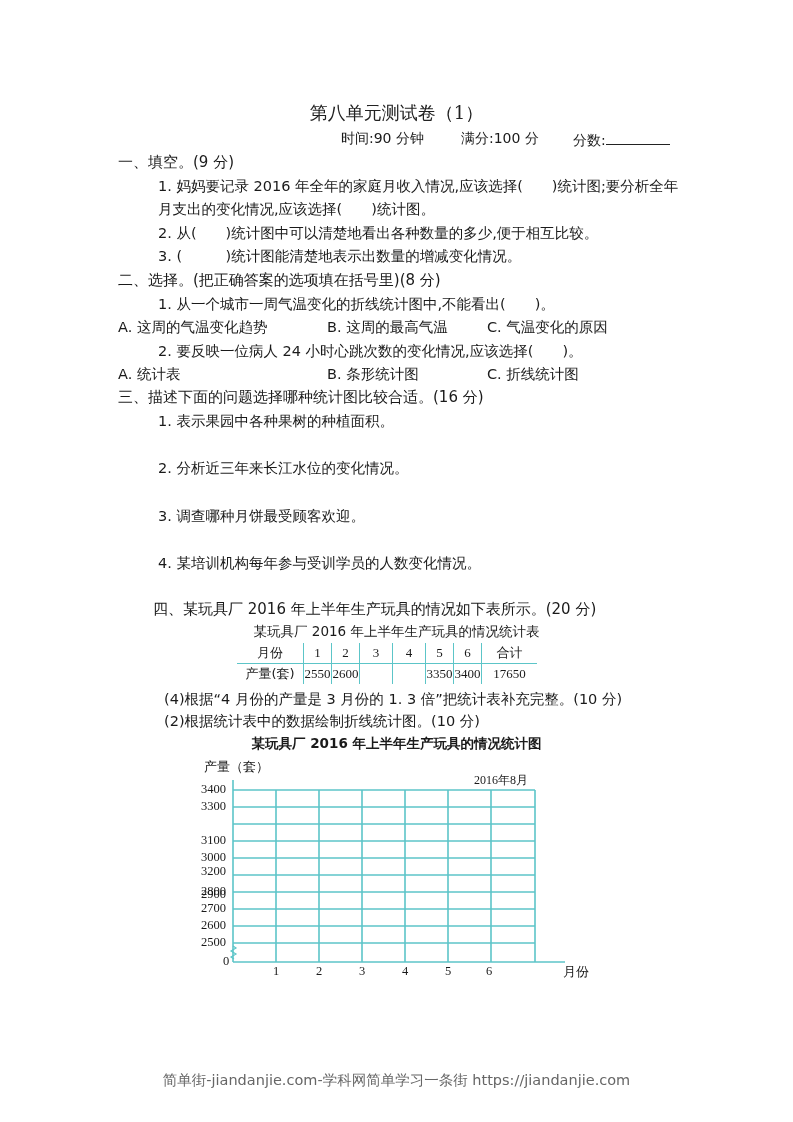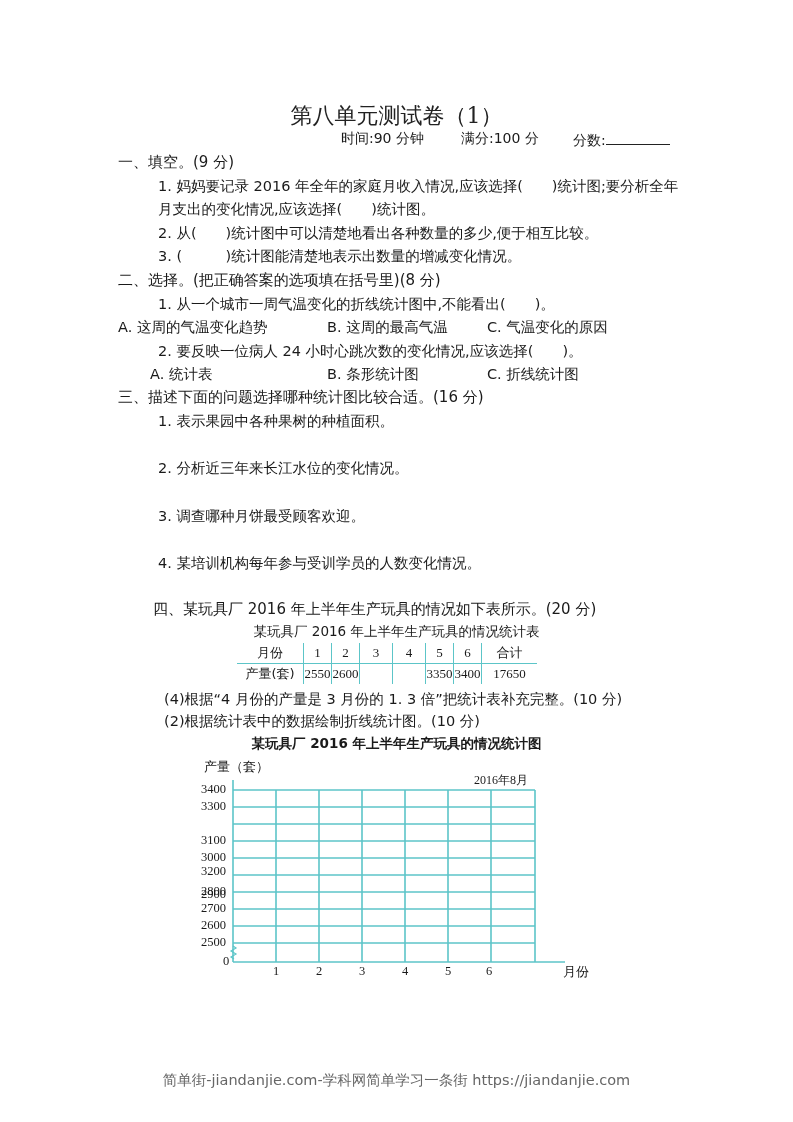--- a/index.html
+++ b/index.html
@@ -1,19 +1,19 @@
 <!DOCTYPE html>
 <html><head>
 <meta charset="utf-8">
 <style>
   html, body { margin: 0; padding: 0; background: #ffffff; }
   body { width: 793px; height: 1122px; position: relative; overflow: hidden;
          font-family: "DejaVu Sans", "Liberation Sans", sans-serif; color: #1a1a1a; }
   .abs { position: absolute; white-space: nowrap; }
-  .title { font-family: "DejaVu Serif", "Liberation Serif", serif; font-size: 22px; left: 0; width: 793px; text-align: center; top: 101px; color: #222; }
+  .title { font-family: "DejaVu Serif", "Liberation Serif", serif; font-size: 18px; left: 0; width: 793px; text-align: center; top: 101px; color: #222; }
   .meta { top: 130px; font-size: 14px; }
   .line { font-size: 14.5px; left: 118px; margin-left: 40px; }
   .sec { font-size: 15px; left: 118px; }
   .blank-u { display: inline-block; width: 64px; border-bottom: 1px solid #222; height: 14px; vertical-align: baseline; }
   .opt { font-size: 14.5px; }
   
   .tbl-title { top: 623px; left: 0; width: 793px; text-align: center; font-size: 13.5px; }
   table.stat { position: absolute; top: 643px; left: 237px; border-collapse: collapse; font-size: 13px; }
   table.stat td { height: 20px; text-align: center; padding: 0; border-left: 1.5px solid #5cc5c8; font-family: "Liberation Serif", serif; }
   table.stat td:first-child { border-left: none; font-family: "DejaVu Sans", sans-serif; }
@@ -42,21 +42,21 @@
 <div class="abs line" style="top:200px;">月支出的变化情况,应该选择(　　)统计图。</div>
 <div class="abs line" style="top:224px;">2. 从(　　)统计图中可以清楚地看出各种数量的多少,便于相互比较。</div>
 <div class="abs line" style="top:247px;">3. (　　　)统计图能清楚地表示出数量的增减变化情况。</div>
 
 <div class="abs sec" style="top:271px;">二、选择。(把正确答案的选项填在括号里)(8 分)</div>
 <div class="abs line" style="top:295px;">1. 从一个城市一周气温变化的折线统计图中,不能看出(　　)。</div>
 <div class="abs opt" style="top:318px; left:118px;">A. 这周的气温变化趋势</div>
 <div class="abs opt" style="top:318px; left:327px;">B. 这周的最高气温</div>
 <div class="abs opt" style="top:318px; left:487px;">C. 气温变化的原因</div>
 <div class="abs line" style="top:342px;">2. 要反映一位病人 24 小时心跳次数的变化情况,应该选择(　　)。</div>
-<div class="abs opt" style="top:365px; left:118px;margin-left:32px;">A. 统计表</div>
+<div class="abs opt" style="top:365px; left:118px;">A. 统计表</div>
 <div class="abs opt" style="top:365px; left:327px;">B. 条形统计图</div>
 <div class="abs opt" style="top:365px; left:487px;">C. 折线统计图</div>
 
 <div class="abs sec" style="top:388px;">三、描述下面的问题选择哪种统计图比较合适。(16 分)</div>
 <div class="abs line" style="top:412px;">1. 表示果园中各种果树的种植面积。</div>
 <div class="abs line" style="top:459px;">2. 分析近三年来长江水位的变化情况。</div>
 <div class="abs line" style="top:507px;">3. 调查哪种月饼最受顾客欢迎。</div>
 <div class="abs line" style="top:554px;">4. 某培训机构每年参与受训学员的人数变化情况。</div>
 
 <div class="abs sec" style="top:600px;margin-left:35px;">四、某玩具厂 2016 年上半年生产玩具的情况如下表所示。(20 分)</div>

